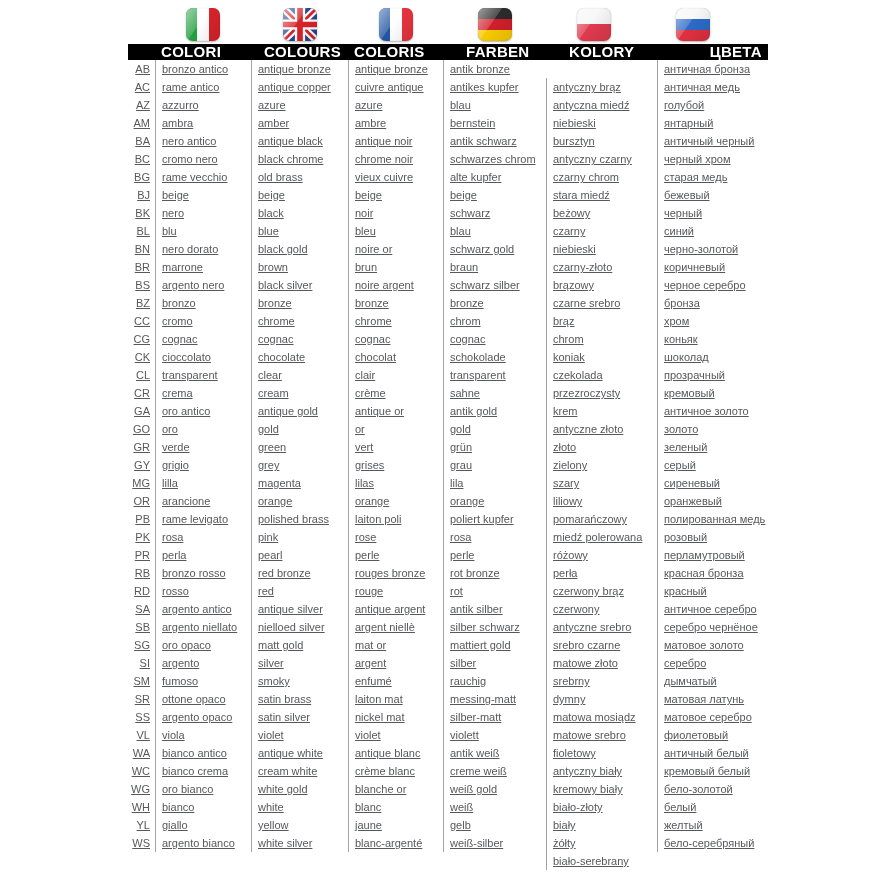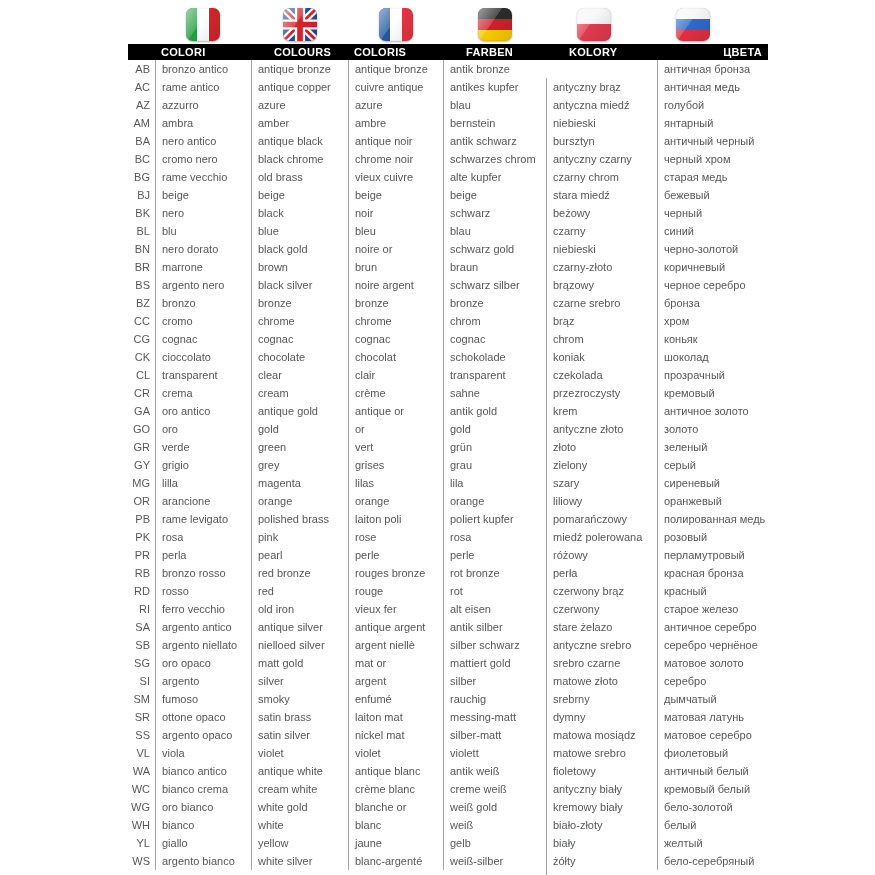--- a/index.html
+++ b/index.html
@@ -27,29 +27,29 @@
                    rgba(255,255,255,0) 43%, rgba(0,0,0,.10) 100%);}
   .flag-italy{background:linear-gradient(90deg,#239f40 0 33.4%,#ffffff 33.4% 66.7%,#d8232a 66.7% 100%);}
   .flag-france{background:linear-gradient(90deg,#2456a4 0 33.4%,#ffffff 33.4% 66.7%,#e8343f 66.7% 100%);}
   .flag-germany{background:linear-gradient(180deg,#2b2b2b 0 33.4%,#d01f2c 33.4% 66.7%,#f8ca00 66.7% 100%);}
   .flag-poland{background:linear-gradient(180deg,#f6f6f6 0 50%,#e03a4e 50% 100%);}
   .flag-russia{background:linear-gradient(180deg,#f6f6f6 0 33.4%,#2d6bc8 33.4% 66.7%,#e03040 66.7% 100%);}
   .flag-uk svg{display:block;width:100%;height:100%;}
 
   
   .header-bar{display:flex;height:16px;background:var(--header-bg);align-items:center;margin-top:2px;}
-  .hcell{flex:0 0 auto;color:var(--header-text);font-size:11px;font-weight:bold;
+  .hcell{flex:0 0 auto;color:var(--header-text);font-size:15px;font-weight:bold;
          letter-spacing:.3px;padding-left:6px;white-space:nowrap;line-height:16px;}
   .hcell.code{width:var(--w-code);padding-left:0;}
   .hcell.it{width:var(--w-it);} .hcell.en{width:var(--w-en);text-align:center;} .hcell.fr{width:var(--w-fr);}
   .hcell.de{width:var(--w-de);margin-left:17px;} .hcell.pl{width:var(--w-pl);} .hcell.ru{width:var(--w-ru);text-align:right;}
 
   
   .table-body{display:block;}
-  .row{display:flex;height:18px;align-items:center;}
+  .row{display:flex;height:18px;align-items:center;text-decoration:underline;}
   .cell{flex:0 0 auto;font-size:11px;line-height:18px;white-space:nowrap;overflow:visible;height:18px;}
   .cell.code{width:var(--w-code);text-align:right;padding-right:5px;}
   .cell.lang{border-left:1px solid var(--divider);padding-left:6px;}
   .cell.it{width:var(--w-it);} .cell.en{width:var(--w-en);} .cell.fr{width:var(--w-fr);}
   .cell.de{width:var(--w-de);} .cell.pl{width:var(--w-pl);margin-top:36px;} .cell.ru{width:var(--w-ru);margin-left:16px;}
 </style>
 </head>
 <body>
 
 <div class="sheet">
@@ -359,29 +359,20 @@
       <div class="row">
       <div class="cell code">RD</div>
       <div class="cell lang it">rosso</div>
       <div class="cell lang en">red</div>
       <div class="cell lang fr">rouge</div>
       <div class="cell lang de">rot</div>
       <div class="cell lang pl">czerwony</div>
       <div class="cell lang ru">красный</div>
     </div>
       <div class="row">
-      <div class="cell code">RI</div>
-      <div class="cell lang it">ferro vecchio</div>
-      <div class="cell lang en">old iron</div>
-      <div class="cell lang fr">vieux fer</div>
-      <div class="cell lang de">alt eisen</div>
-      <div class="cell lang pl">stare żelazo</div>
-      <div class="cell lang ru">старое железо</div>
-    </div>
-      <div class="row">
       <div class="cell code">SA</div>
       <div class="cell lang it">argento antico</div>
       <div class="cell lang en">antique silver</div>
       <div class="cell lang fr">antique argent</div>
       <div class="cell lang de">antik silber</div>
       <div class="cell lang pl">antyczne srebro</div>
       <div class="cell lang ru">античное серебро</div>
     </div>
       <div class="row">
       <div class="cell code">SB</div>

